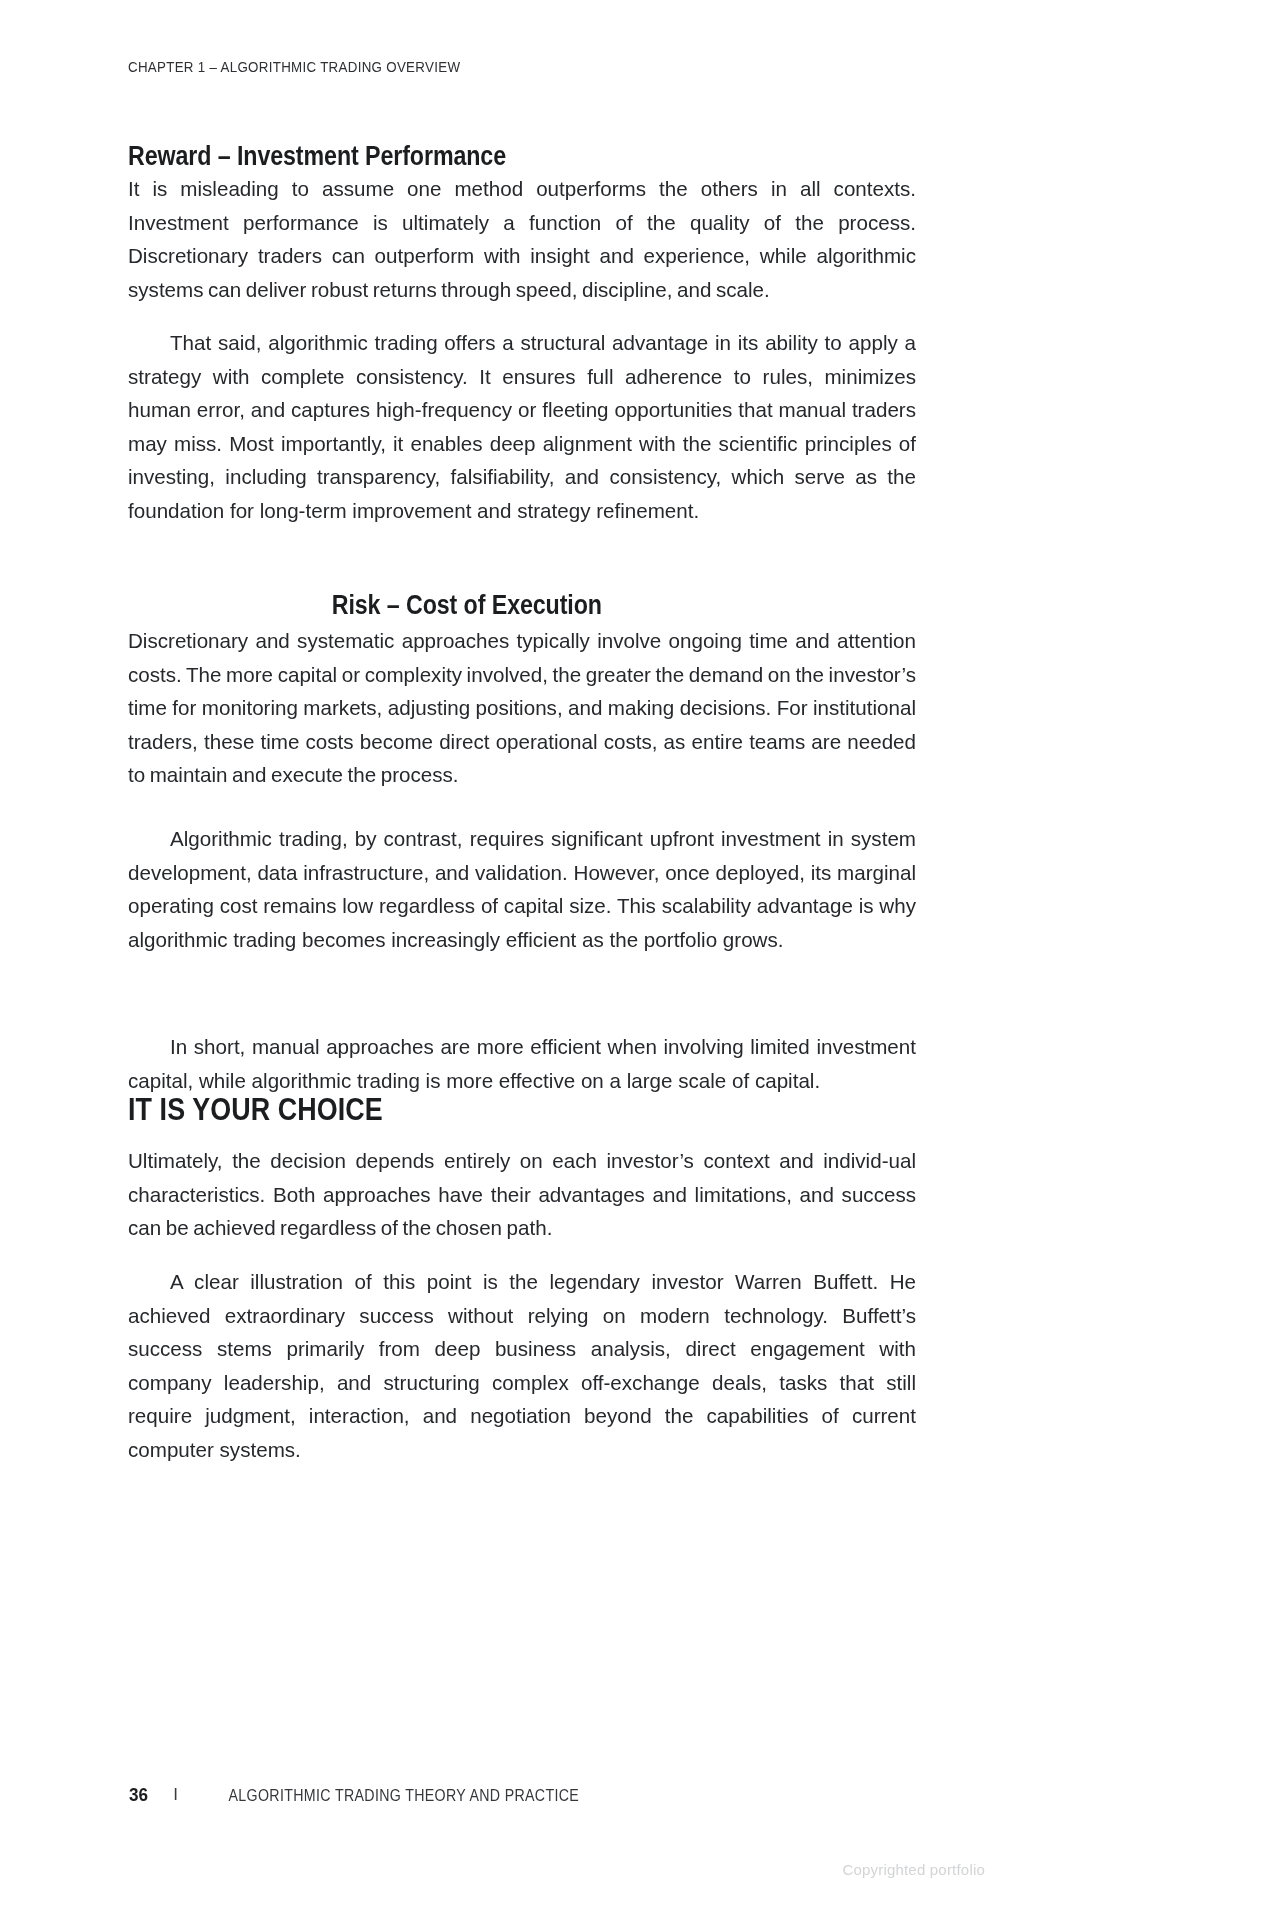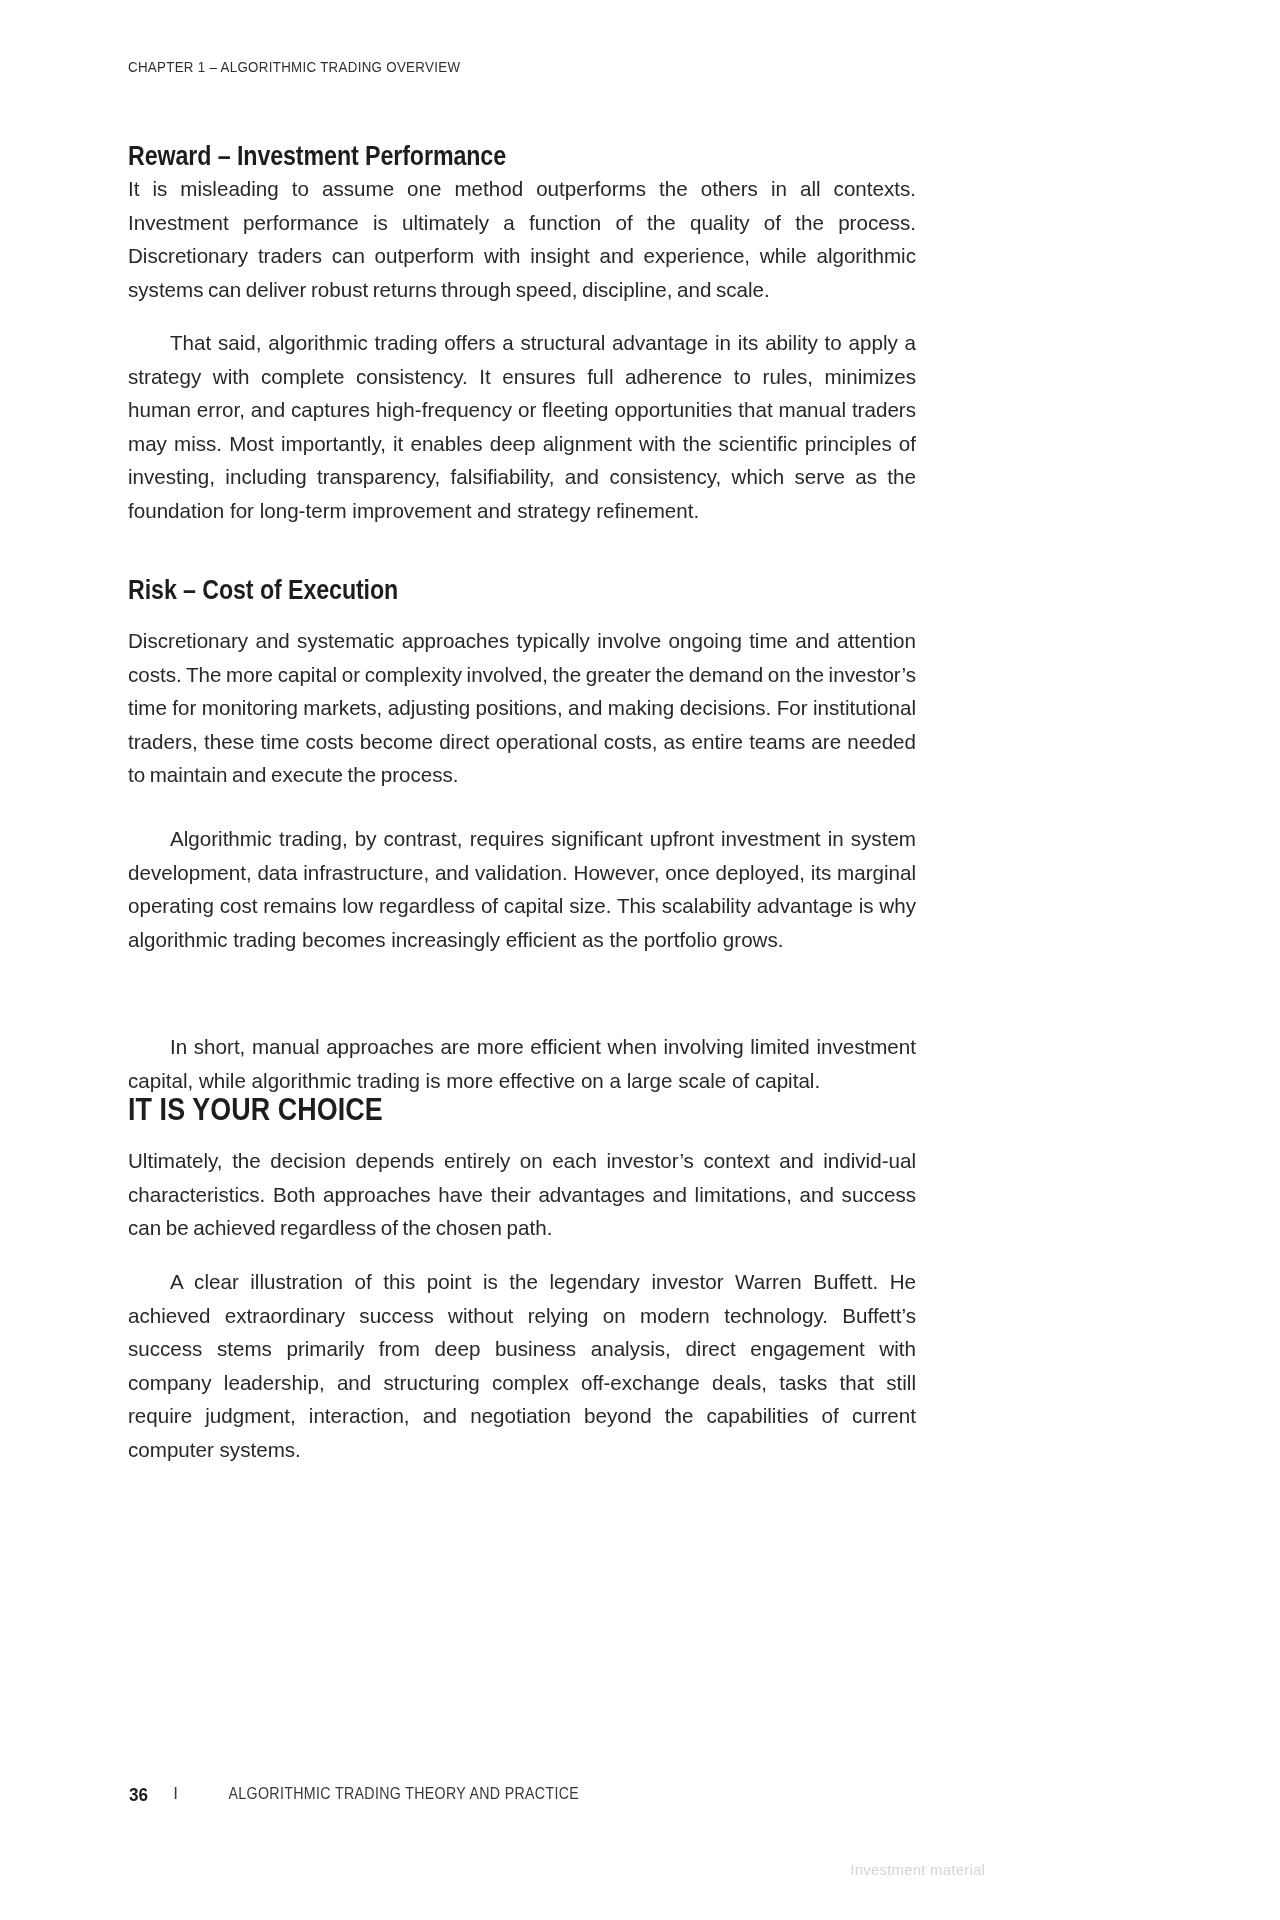--- a/index.html
+++ b/index.html
@@ -88,21 +88,21 @@
 
   
   .blk { position: absolute; left: 128px; width: 788px; }
 
   
   .footer {
     position: absolute;
     left: 128px;
     top: 1784px;
     display: flex;
-    align-items: flex-start;
+    align-items: center;
     white-space: nowrap;
   }
   .footer .pagenum {
     font-family: "Liberation Sans", sans-serif;
     font-weight: bold;
     font-size: 19px;
     color: #1c1d1f;
     transform: scaleX(0.9);
     transform-origin: left baseline;
   }
@@ -147,21 +147,21 @@
   </div>
 
   <div class="blk" style="top:172px;">
     <p class="body tight">It is misleading to assume one method outperforms the others in all contexts. Investment performance is ultimately a function of the quality of the process. Discretionary traders can outperform with insight and experience, while algorithmic systems can deliver robust returns through speed, discipline, and scale.</p>
   </div>
 
   <div class="blk" style="top:306px;">
     <p class="body indent">That said, algorithmic trading offers a structural advantage in its ability to apply a strategy with complete consistency. It ensures full adherence to rules, minimizes human error, and captures high-frequency or fleeting opportunities that manual traders may miss. Most importantly, it enables deep alignment with the scientific principles of investing, including transparency, falsifiability, and consistency, which serve as the foundation for long-term improvement and strategy refinement.</p>
   </div>
 
-  <div class="blk" style="top:577px;">
+  <div class="blk" style="top:592px;text-align:center;">
     <h2 class="h-sub">Risk – Cost of Execution</h2>
   </div>
 
   <div class="blk" style="top:624px;">
     <p class="body tight">Discretionary and systematic approaches typically involve ongoing time and attention costs. The more capital or complexity involved, the greater the demand on the investor’s time for monitoring markets, adjusting positions, and making decisions. For institutional traders, these time costs become direct operational costs, as entire teams are needed to maintain and execute the process.</p>
   </div>
 
   <div class="blk" style="top:802px;">
     <p class="body indent">Algorithmic trading, by contrast, requires significant upfront investment in system development, data infrastructure, and validation. However, once deployed, its marginal operating cost remains low regardless of capital size. This scalability advantage is why algorithmic trading becomes increasingly efficient as the portfolio grows.</p>
   </div>
@@ -181,15 +181,15 @@
   <div class="blk" style="top:1245px;">
     <p class="body indent">A clear illustration of this point is the legendary investor Warren Buffett. He achieved extraordinary success without relying on modern technology. Buffett’s success stems primarily from deep business analysis, direct engagement with company leadership, and structuring complex off-exchange deals, tasks that still require judgment, interaction, and negotiation beyond the capabilities of current computer systems.</p>
   </div>
 
   <div class="footer">
     <span class="pagenum">36</span>
     <span class="sep">I</span>
     <span class="booktitle">ALGORITHMIC TRADING THEORY AND PRACTICE</span>
   </div>
 
-  <div class="watermark">Investment material</div>
+  <div class="watermark">Copyrighted portfolio</div>
 
 </div>
 
 </body></html>

